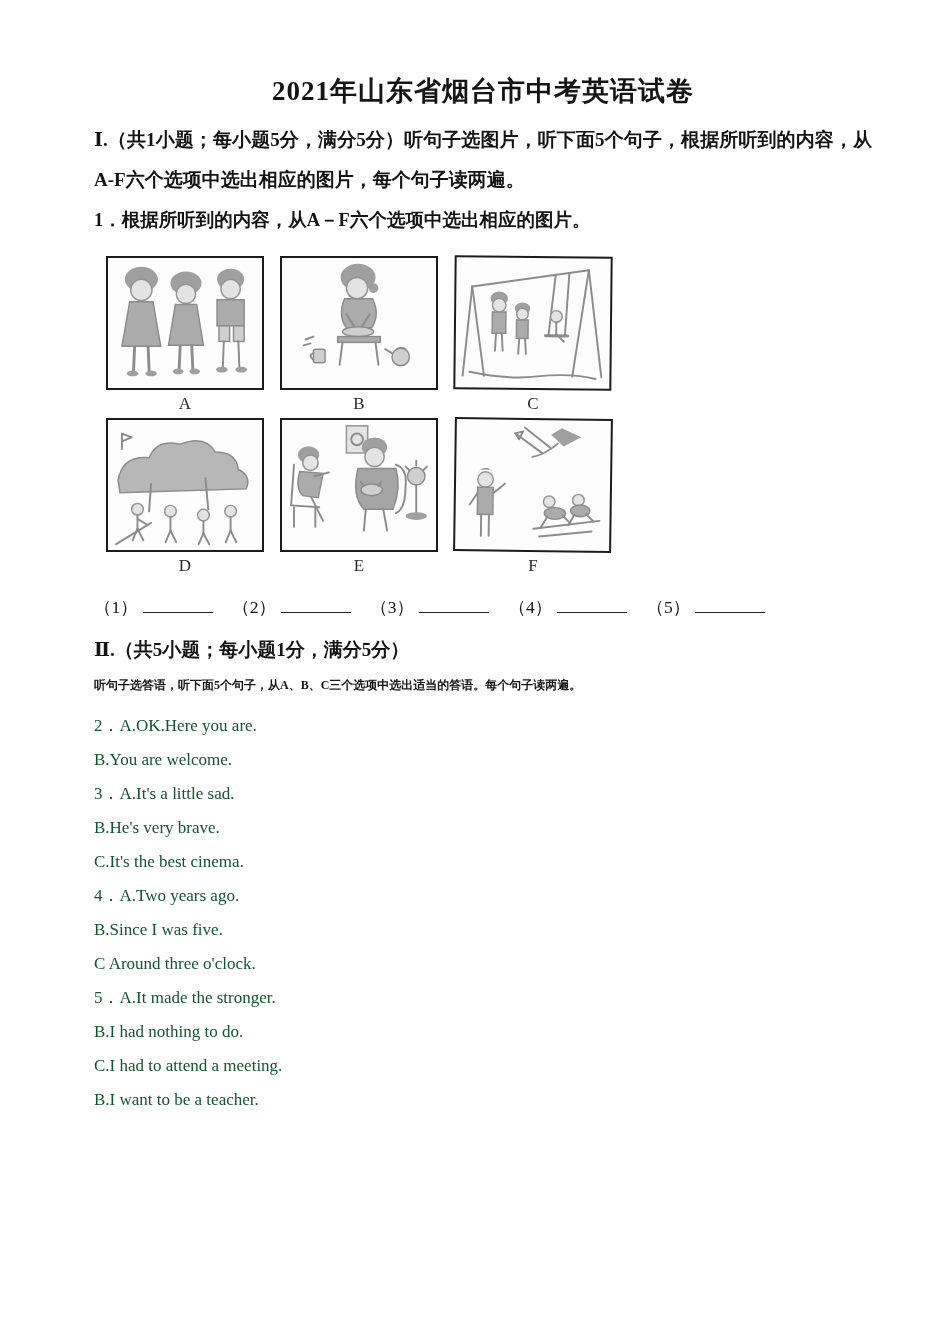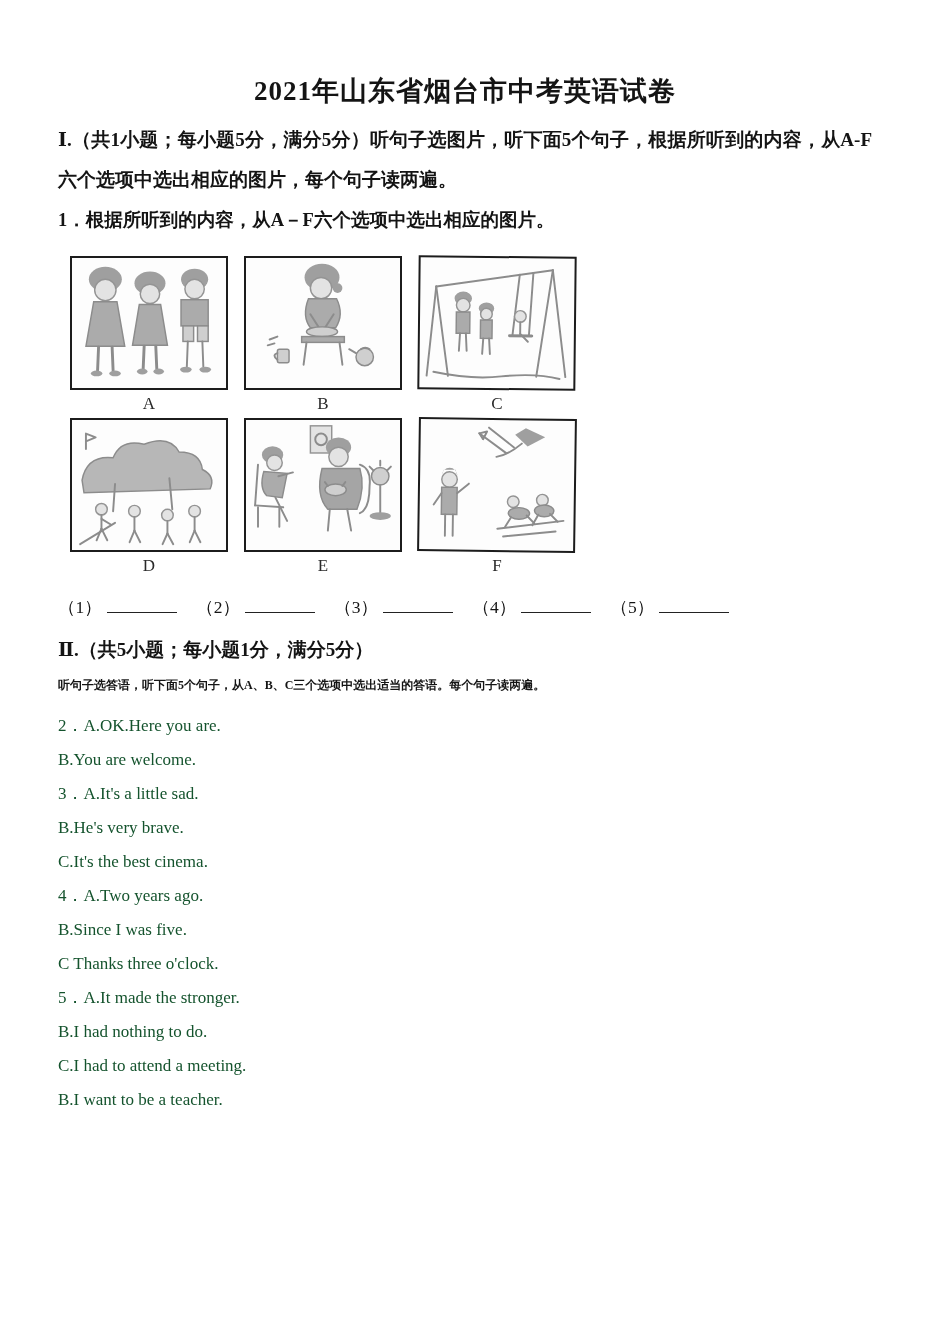--- a/index.html
+++ b/index.html
@@ -7,21 +7,21 @@
     padding: 0;
     background: #ffffff;
   }
   .page {
     position: relative;
     width: 950px;
     min-height: 1344px;
     margin: 0 auto;
     background: #ffffff;
     box-sizing: border-box;
-    padding: 74px 78px 40px 58px;
+    padding: 74px 78px 40px 94px;
     color: #141414;
     font-family: "Liberation Serif", "DejaVu Serif", serif;
   }
   .doc-title {
     margin: 0 0 0 0;
     text-align: center;
     font-size: 27px;
     line-height: 34px;
     font-weight: bold;
     letter-spacing: 1px;
@@ -319,20 +319,20 @@
   <div class="part2-instruction cn-bold">听句子选答语，听下面5个句子，从A、B、C三个选项中选出适当的答语。每个句子读两遍。</div>
 
   <div class="options-list">
     <div class="option-line">2．A.OK.Here you are.</div>
     <div class="option-line">B.You are welcome.</div>
     <div class="option-line">3．A.It's a little sad.</div>
     <div class="option-line">B.He's very brave.</div>
     <div class="option-line">C.It's the best cinema.</div>
     <div class="option-line">4．A.Two years ago.</div>
     <div class="option-line">B.Since I was five.</div>
-    <div class="option-line">C Thanks three o'clock.</div>
+    <div class="option-line">C Around three o'clock.</div>
     <div class="option-line">5．A.It made the stronger.</div>
     <div class="option-line">B.I had nothing to do.</div>
     <div class="option-line">C.I had to attend a meeting.</div>
     <div class="option-line">B.I want to be a teacher.</div>
   </div>
 
 </div>
 
 </body></html>

